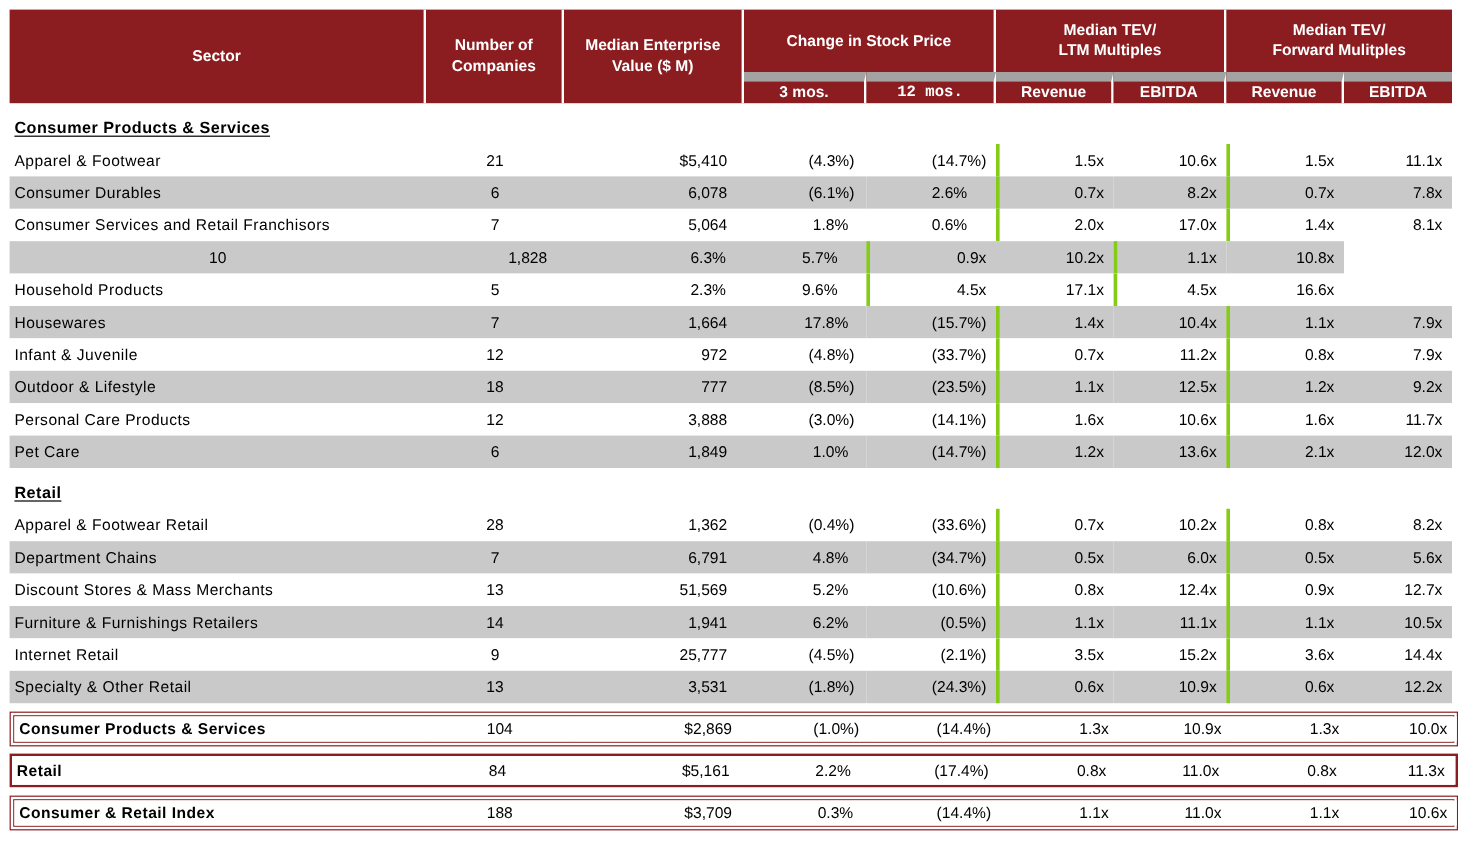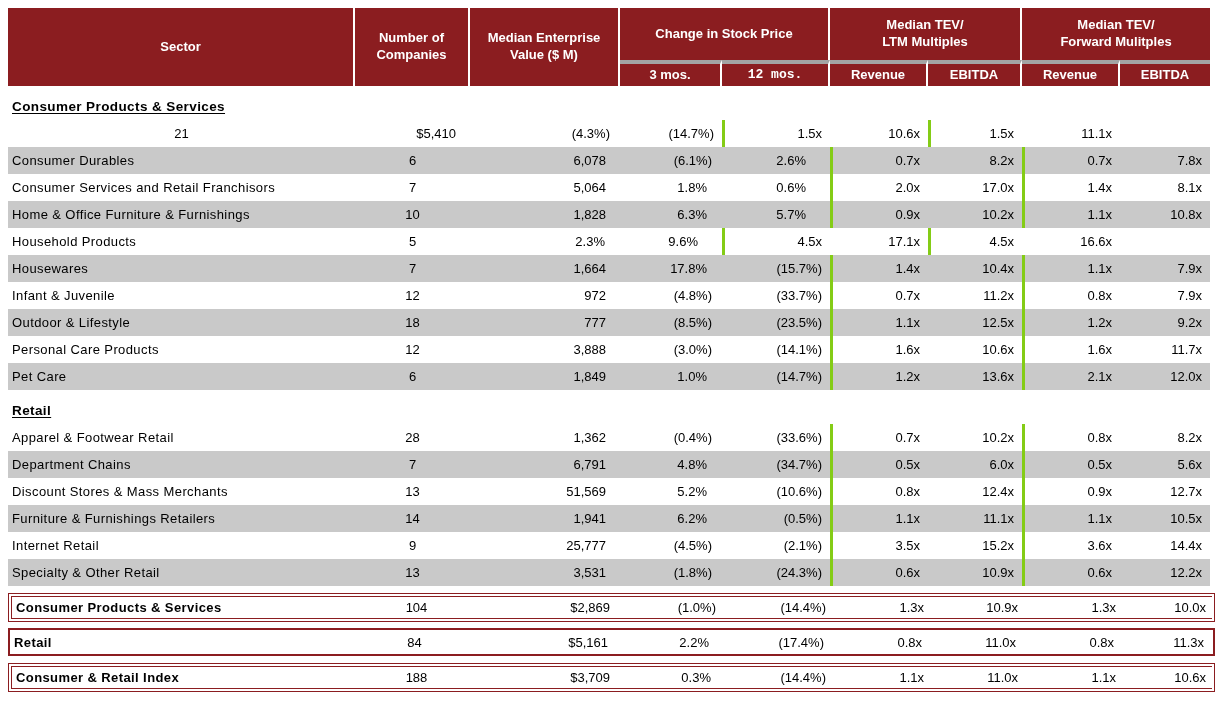--- a/index.html
+++ b/index.html
@@ -26,21 +26,21 @@
     text-align: center; line-height: 1.3;
     white-space: pre-line;
     border-right: 2px solid #fff;
   }
   .h-sector { grid-column: 1; grid-row: 1 / 3; }
   .h-comp   { grid-column: 2; grid-row: 1 / 3; }
   .h-ev     { grid-column: 3; grid-row: 1 / 3; }
   .h-stock  { grid-column: 4 / 6; grid-row: 1; }
   .h-ltm    { grid-column: 6 / 8; grid-row: 1; }
   .h-fwd    { grid-column: 8 / 10; grid-row: 1; border-right: none; }
-  .sub      { grid-row: 2; border-top: 4px solid #a3a3a3; }
+  .sub      { grid-row: 2; border-top: 8px solid #a3a3a3; }
   .s-3mos       { grid-column: 4; }
   .s-12mos      { grid-column: 5; font-family: Liberation Mono, monospace; }
   .s-ltm-rev    { grid-column: 6; }
   .s-ltm-ebitda { grid-column: 7; }
   .s-fwd-rev    { grid-column: 8; }
   .s-fwd-ebitda { grid-column: 9; border-right: none; }
 
   
   .row { height: 27px; font-size: 13px; }
   .cell {
@@ -95,20 +95,21 @@
     <div class="hcell sub s-12mos">12 mos.</div>
     <div class="hcell sub s-ltm-rev">Revenue</div>
     <div class="hcell sub s-ltm-ebitda">EBITDA</div>
     <div class="hcell sub s-fwd-rev">Revenue</div>
     <div class="hcell sub s-fwd-ebitda">EBITDA</div>
   </div>
 
   <div id="table-body">
       <div class="section-label">Consumer Products &amp; Services</div>
       <div class="row grid">
+        <div class="cell c0">Apparel &amp; Footwear</div>
         <div class="cell c1">21</div>
         <div class="cell c2">$5,410</div>
         <div class="cell c3">(4.3%)</div>
         <div class="cell c4">(14.7%)</div>
         <div class="cell c5">1.5x</div>
         <div class="cell c6">10.6x</div>
         <div class="cell c7">1.5x</div>
         <div class="cell c8">11.1x</div>
       </div>
       <div class="row grid stripe">
@@ -127,21 +128,20 @@
         <div class="cell c1">7</div>
         <div class="cell c2">5,064</div>
         <div class="cell c3 pos">1.8%</div>
         <div class="cell c4 pos">0.6%</div>
         <div class="cell c5">2.0x</div>
         <div class="cell c6">17.0x</div>
         <div class="cell c7">1.4x</div>
         <div class="cell c8">8.1x</div>
       </div>
       <div class="row grid stripe">
-        <div class="cell c0">Home &amp; Office Furniture &amp; Furnishings</div>
         <div class="cell c1">10</div>
         <div class="cell c2">1,828</div>
         <div class="cell c3 pos">6.3%</div>
         <div class="cell c4 pos">5.7%</div>
         <div class="cell c5">0.9x</div>
         <div class="cell c6">10.2x</div>
         <div class="cell c7">1.1x</div>
         <div class="cell c8">10.8x</div>
       </div>
       <div class="row grid">

